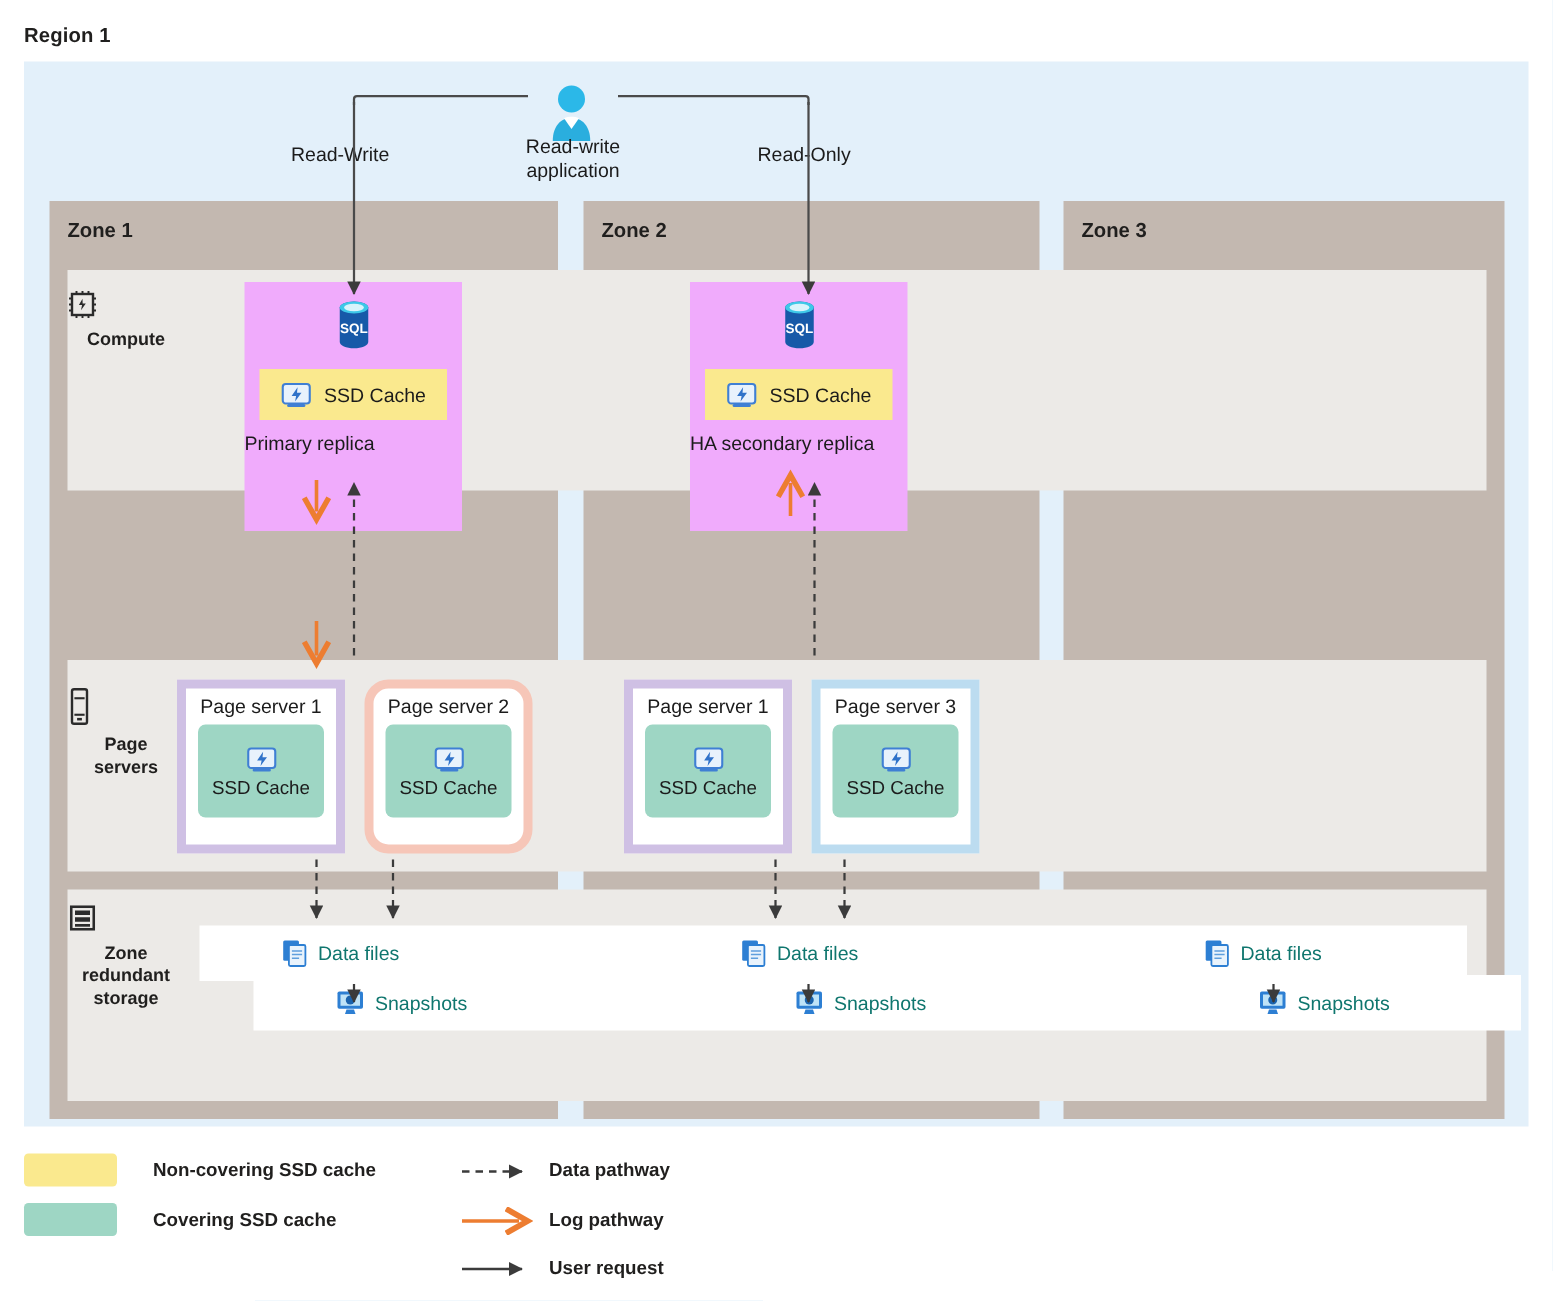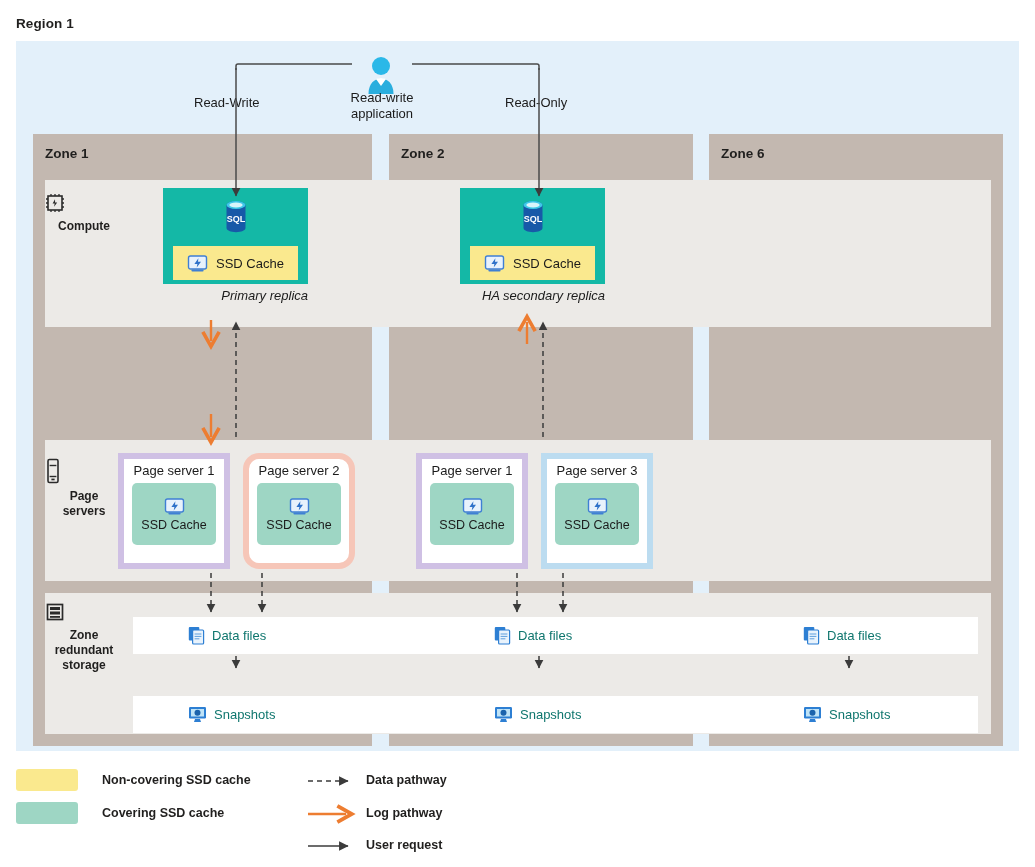--- a/index.html
+++ b/index.html
@@ -73,34 +73,34 @@
     position:absolute;text-align:center;font-size:12px;font-weight:bold;
     line-height:15px;color:#201f1e;width:80px;
   }
   .row-label .ricon{display:block;margin:0 auto 5px auto;}
   .row-label.compute{left:44px;top:192px;}
   .row-label.pages{left:44px;top:458px;}
   .row-label.storage{left:44px;top:601px;}
 
   
   .replica{
-    position:absolute;width:145px;height:96px;
-    background:#14b8a6;
+    position:absolute;width:145px;height:166px;
+    background:#f0abfc;
   }
   .replica.primary{left:163px;top:188px;}
   .replica.ha{left:460px;top:188px;}
   .sql-icon{position:absolute;left:50%;top:10px;transform:translateX(-50%);}
   .cache-yellow{
     position:absolute;left:10px;top:58px;right:10px;height:34px;
     background:#fae98e;display:flex;align-items:center;justify-content:center;gap:8px;
   }
   .cache-yellow .ctext{font-size:13px;color:#1b1b1b;}
   .replica-name{
-    position:absolute;left:0;right:0;top:100px;text-align:right;
-    font-size:13px;color:#1b1b1b;font-style:italic;
+    position:absolute;left:0;right:0;top:100px;text-align:left;
+    font-size:13px;color:#1b1b1b;
   }
 
   
   .ps{
     position:absolute;top:453px;width:112px;height:116px;
     border-style:solid;border-width:6px;background:#ffffff;
     box-sizing:border-box;
   }
   .ps .ps-title{
     text-align:center;font-size:13px;color:#1b1b1b;margin-top:4px;
@@ -110,21 +110,21 @@
     background:#9ed6c4;display:flex;flex-direction:column;
     align-items:center;justify-content:center;gap:2px;
   }
   .ps .ps-cache .ctext{font-size:12.5px;color:#1b1b1b;}
 
   
   .srow{
     position:absolute;height:37px;background:#ffffff;left:133px;width:845px;
   }
   .srow.data{top:617px;}
-  .srow.snap{top:696px;}
+  .srow.snap{top:650px;margin-left:36px;}
   .scell{
     position:absolute;top:0;height:37px;display:flex;align-items:center;gap:7px;
   }
   .scell .stext{font-size:13px;color:#0f766e;}
 
   
   .legend{position:absolute;left:16px;top:765px;width:1003px;height:100px;}
   .sw{position:absolute;width:62px;height:22px;border-radius:3px;}
   .sw.yellow{left:0px;top:4px;background:#fae98e;}
   .sw.green{left:0px;top:37px;background:#9ed6c4;}
@@ -152,21 +152,21 @@
       <span>Zone 1</span>
     </div>
   </div>
   <div class="zone-col z2">
     <div class="zone-head">
       <span>Zone 2</span>
     </div>
   </div>
   <div class="zone-col z3">
     <div class="zone-head">
-      <span>Zone 6</span>
+      <span>Zone 3</span>
     </div>
   </div>
 
   <div class="band compute"></div>
   <div class="band pages"></div>
   <div class="band storage"></div>
 
 
   <div class="row-label compute">
     <span class="ricon">

